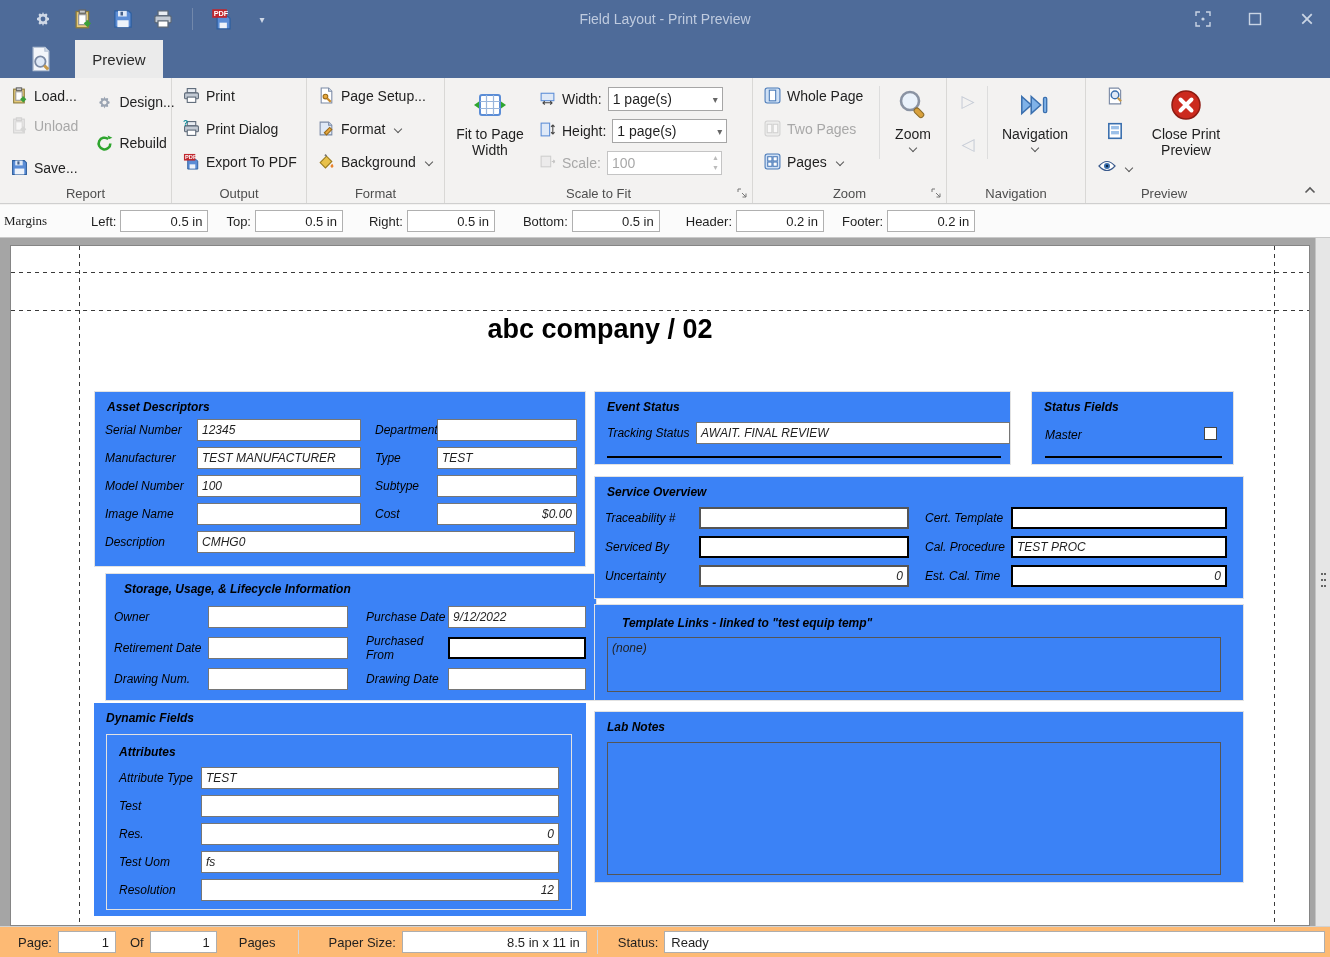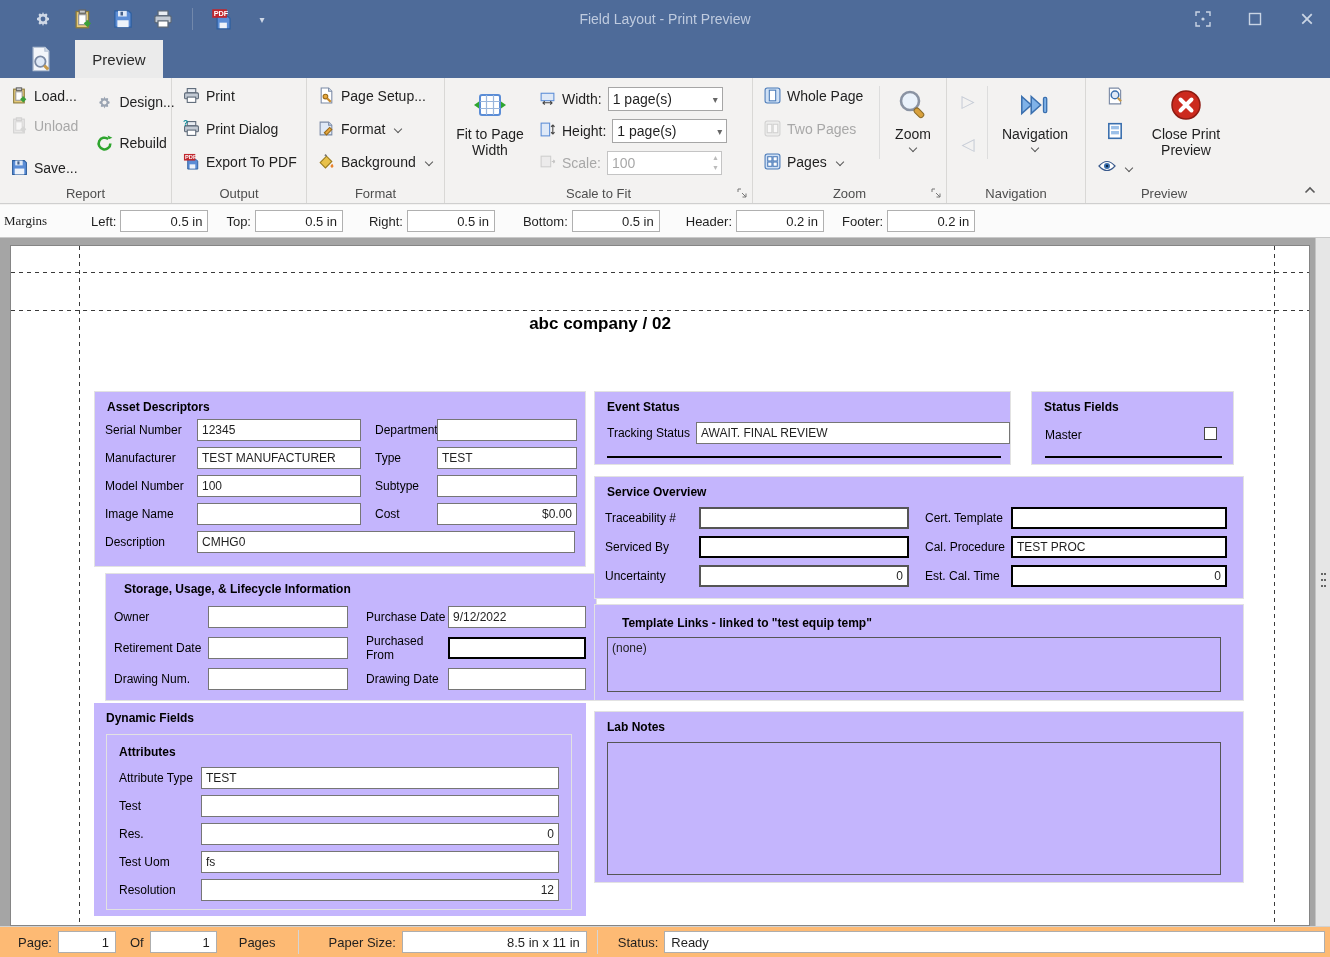--- a/index.html
+++ b/index.html
@@ -46,23 +46,23 @@
   .minput { width:88px; height:22px; background:#fff; border:1px solid #b0b0b0; display:flex; align-items:center; justify-content:flex-end; padding:0 5px; margin-left:4px; }
   .mlabel { margin-left:18px; }
 
   
   #docarea { position:absolute; left:0; top:238px; width:1330px; height:688px; background:#a5a5a5; }
   #page { position:absolute; left:10px; top:7px; width:1300px; height:681px; background:#fff; border:1px solid #858585; }
   .guide-v { position:absolute; top:0; bottom:0; width:1px;
     background:repeating-linear-gradient(to bottom,#3a3a3a 0 4px,transparent 4px 8px); }
   .guide-h { position:absolute; left:0; right:0; height:1px;
     background:repeating-linear-gradient(to right,#3a3a3a 0 4px,transparent 4px 8px); }
-  #doc-title { position:absolute; left:0; right:120px; top:68px; text-align:center; font-size:17px; font-weight:bold; color:#000; }
-
-  .sec { position:absolute; background:#c4b5fd; border:1px solid #e2e2e2; }
+  #doc-title { position:absolute; left:0; right:120px; top:68px; text-align:center; font-size:27px; font-weight:bold; color:#000; }
+
+  .sec { position:absolute; background:#3b82f6; border:1px solid #e2e2e2;font-style:italic; }
   .sec-title { position:absolute; left:12px; top:8px; font-size:12px; font-weight:bold; color:#000; }
   .flabel { font-size:12px; color:#000; display:flex; align-items:center; }
   .finput { background:#fff; border:1px solid #767676; height:22px; font-size:12px; padding:1px 4px; display:flex; align-items:center; overflow:hidden; white-space:nowrap; }
   .finput.right { justify-content:flex-end; }
   .finput.thick { border:2px solid #000; }
   .grid4 { display:grid; row-gap:6px; align-items:center; }
   .underline2 { position:absolute; height:2px; background:#000; }
   .checkbox { position:absolute; width:13px; height:13px; border:1px solid #444; background:#fff; }
 
   #splitter { position:absolute; right:0; top:0; width:15px; height:688px; background:#e6e6e6; border-left:1px solid #c4c4c4; }

